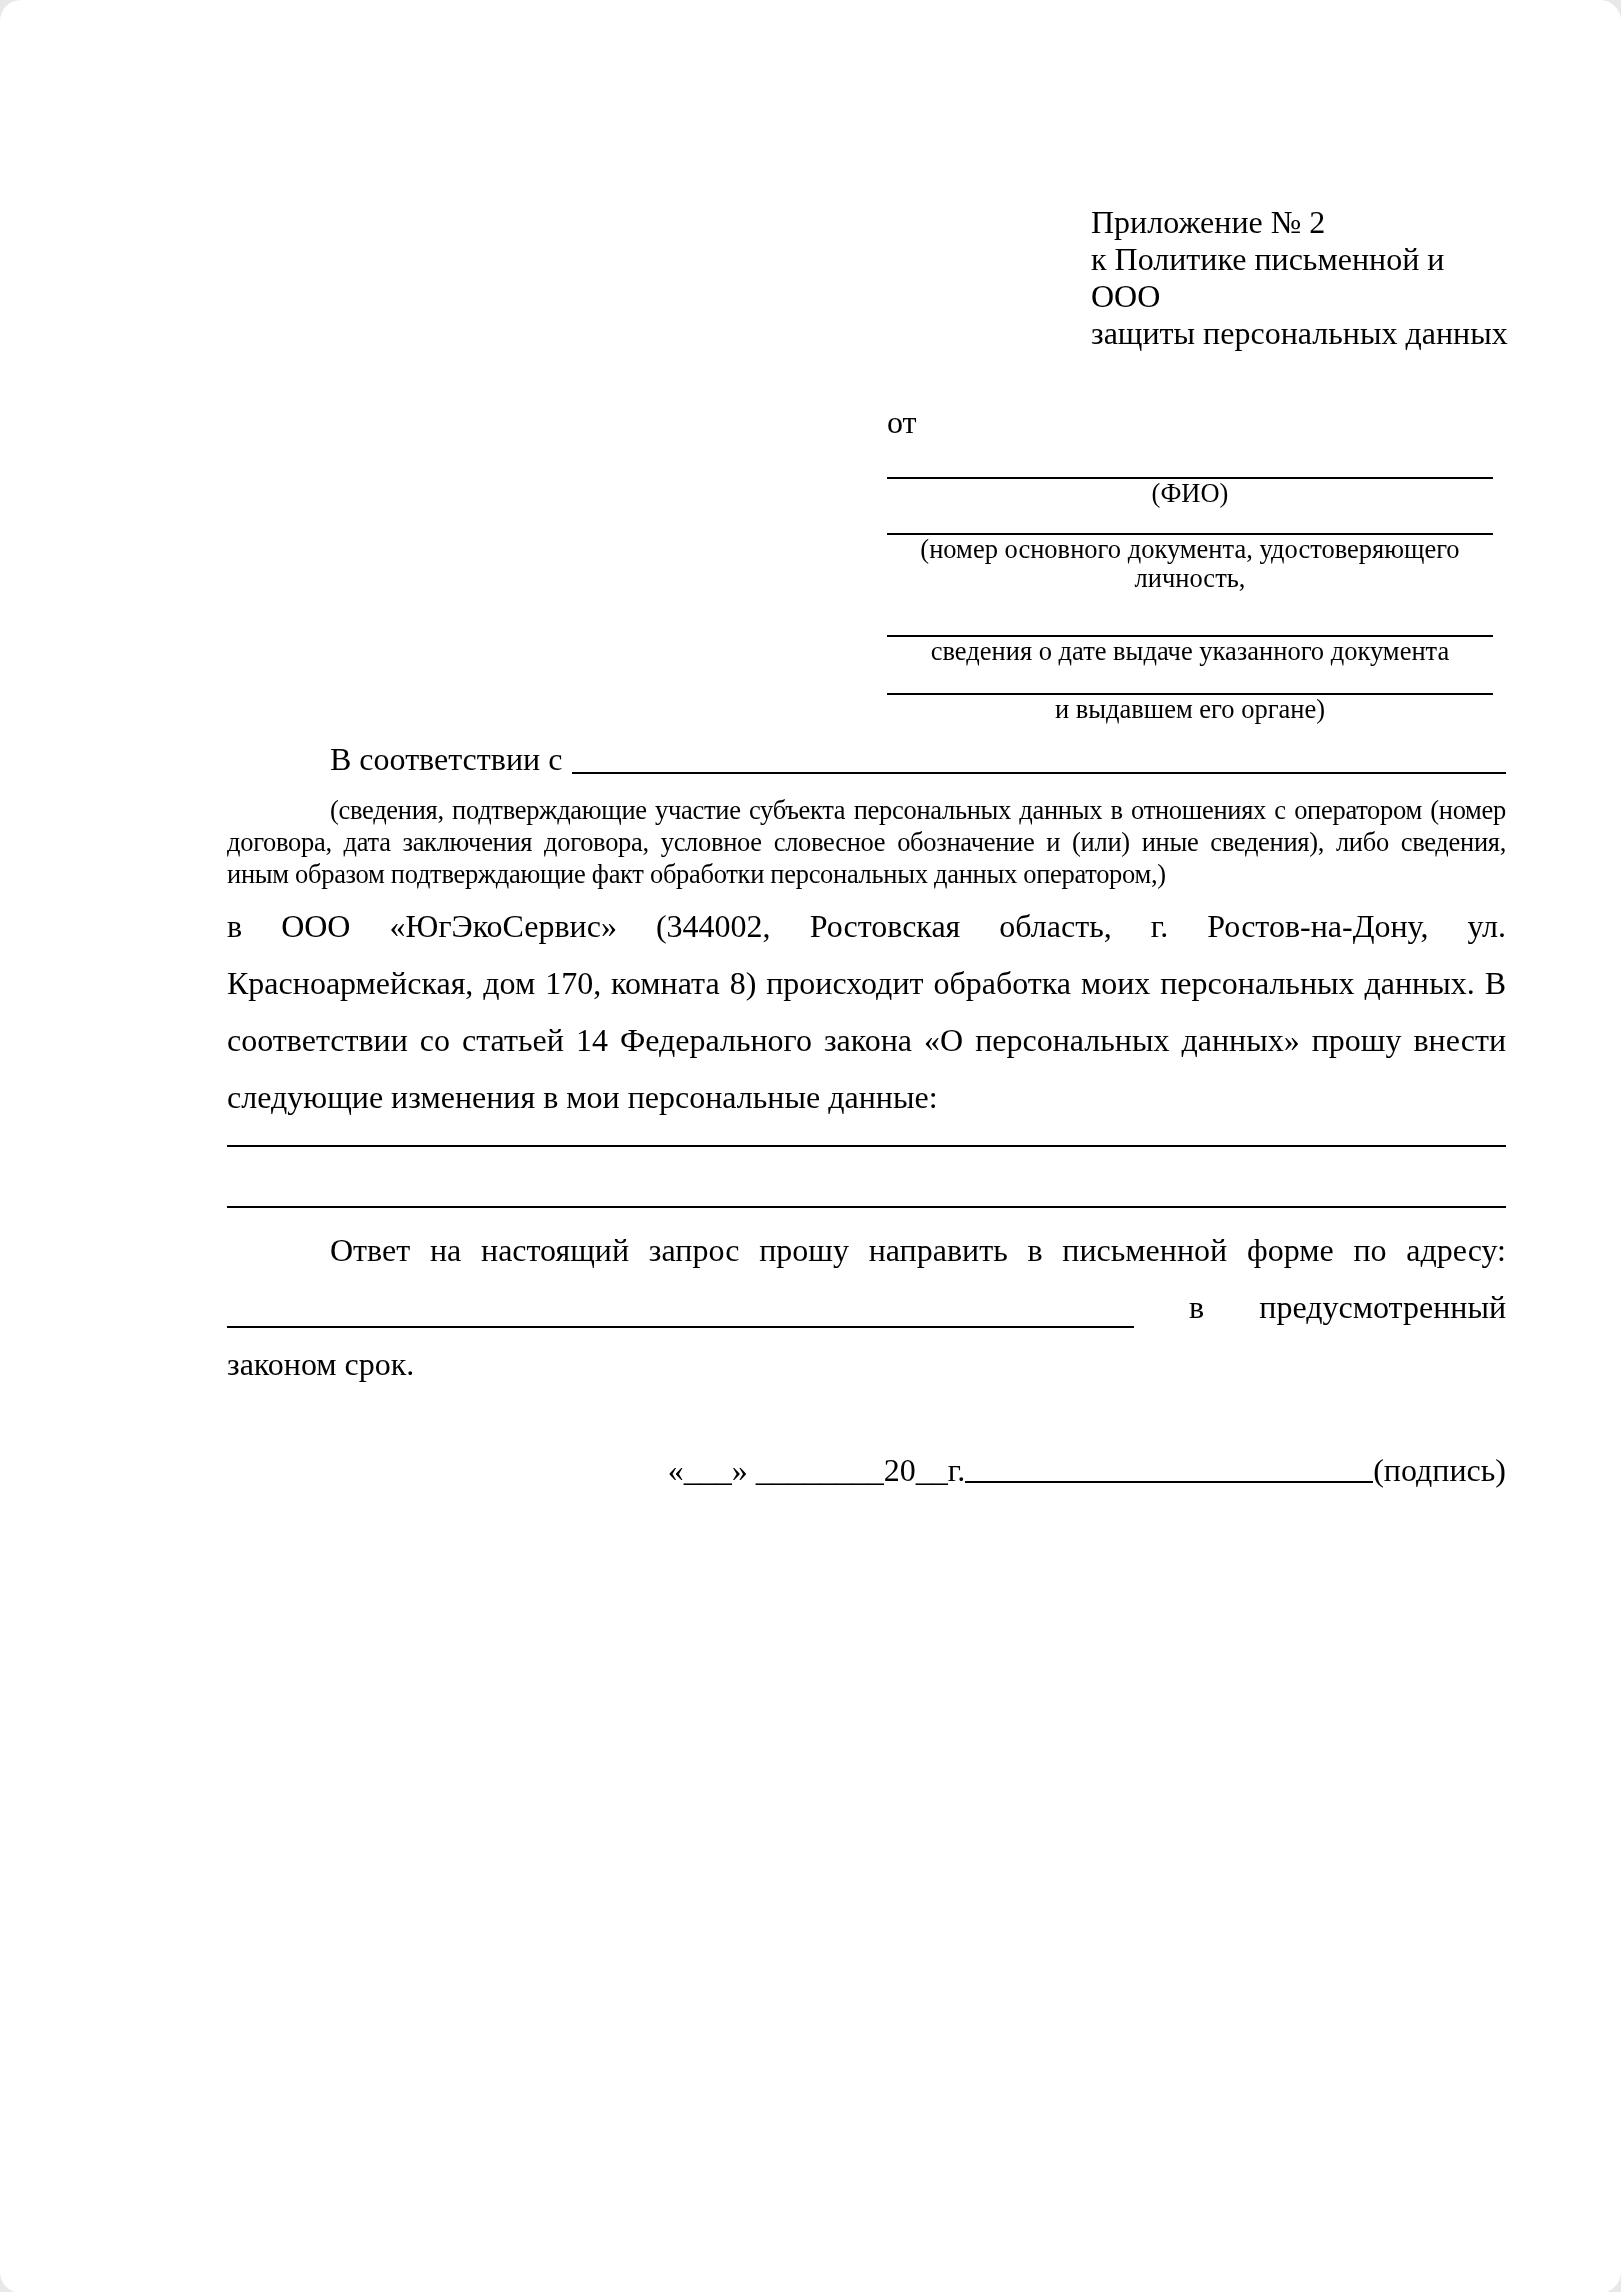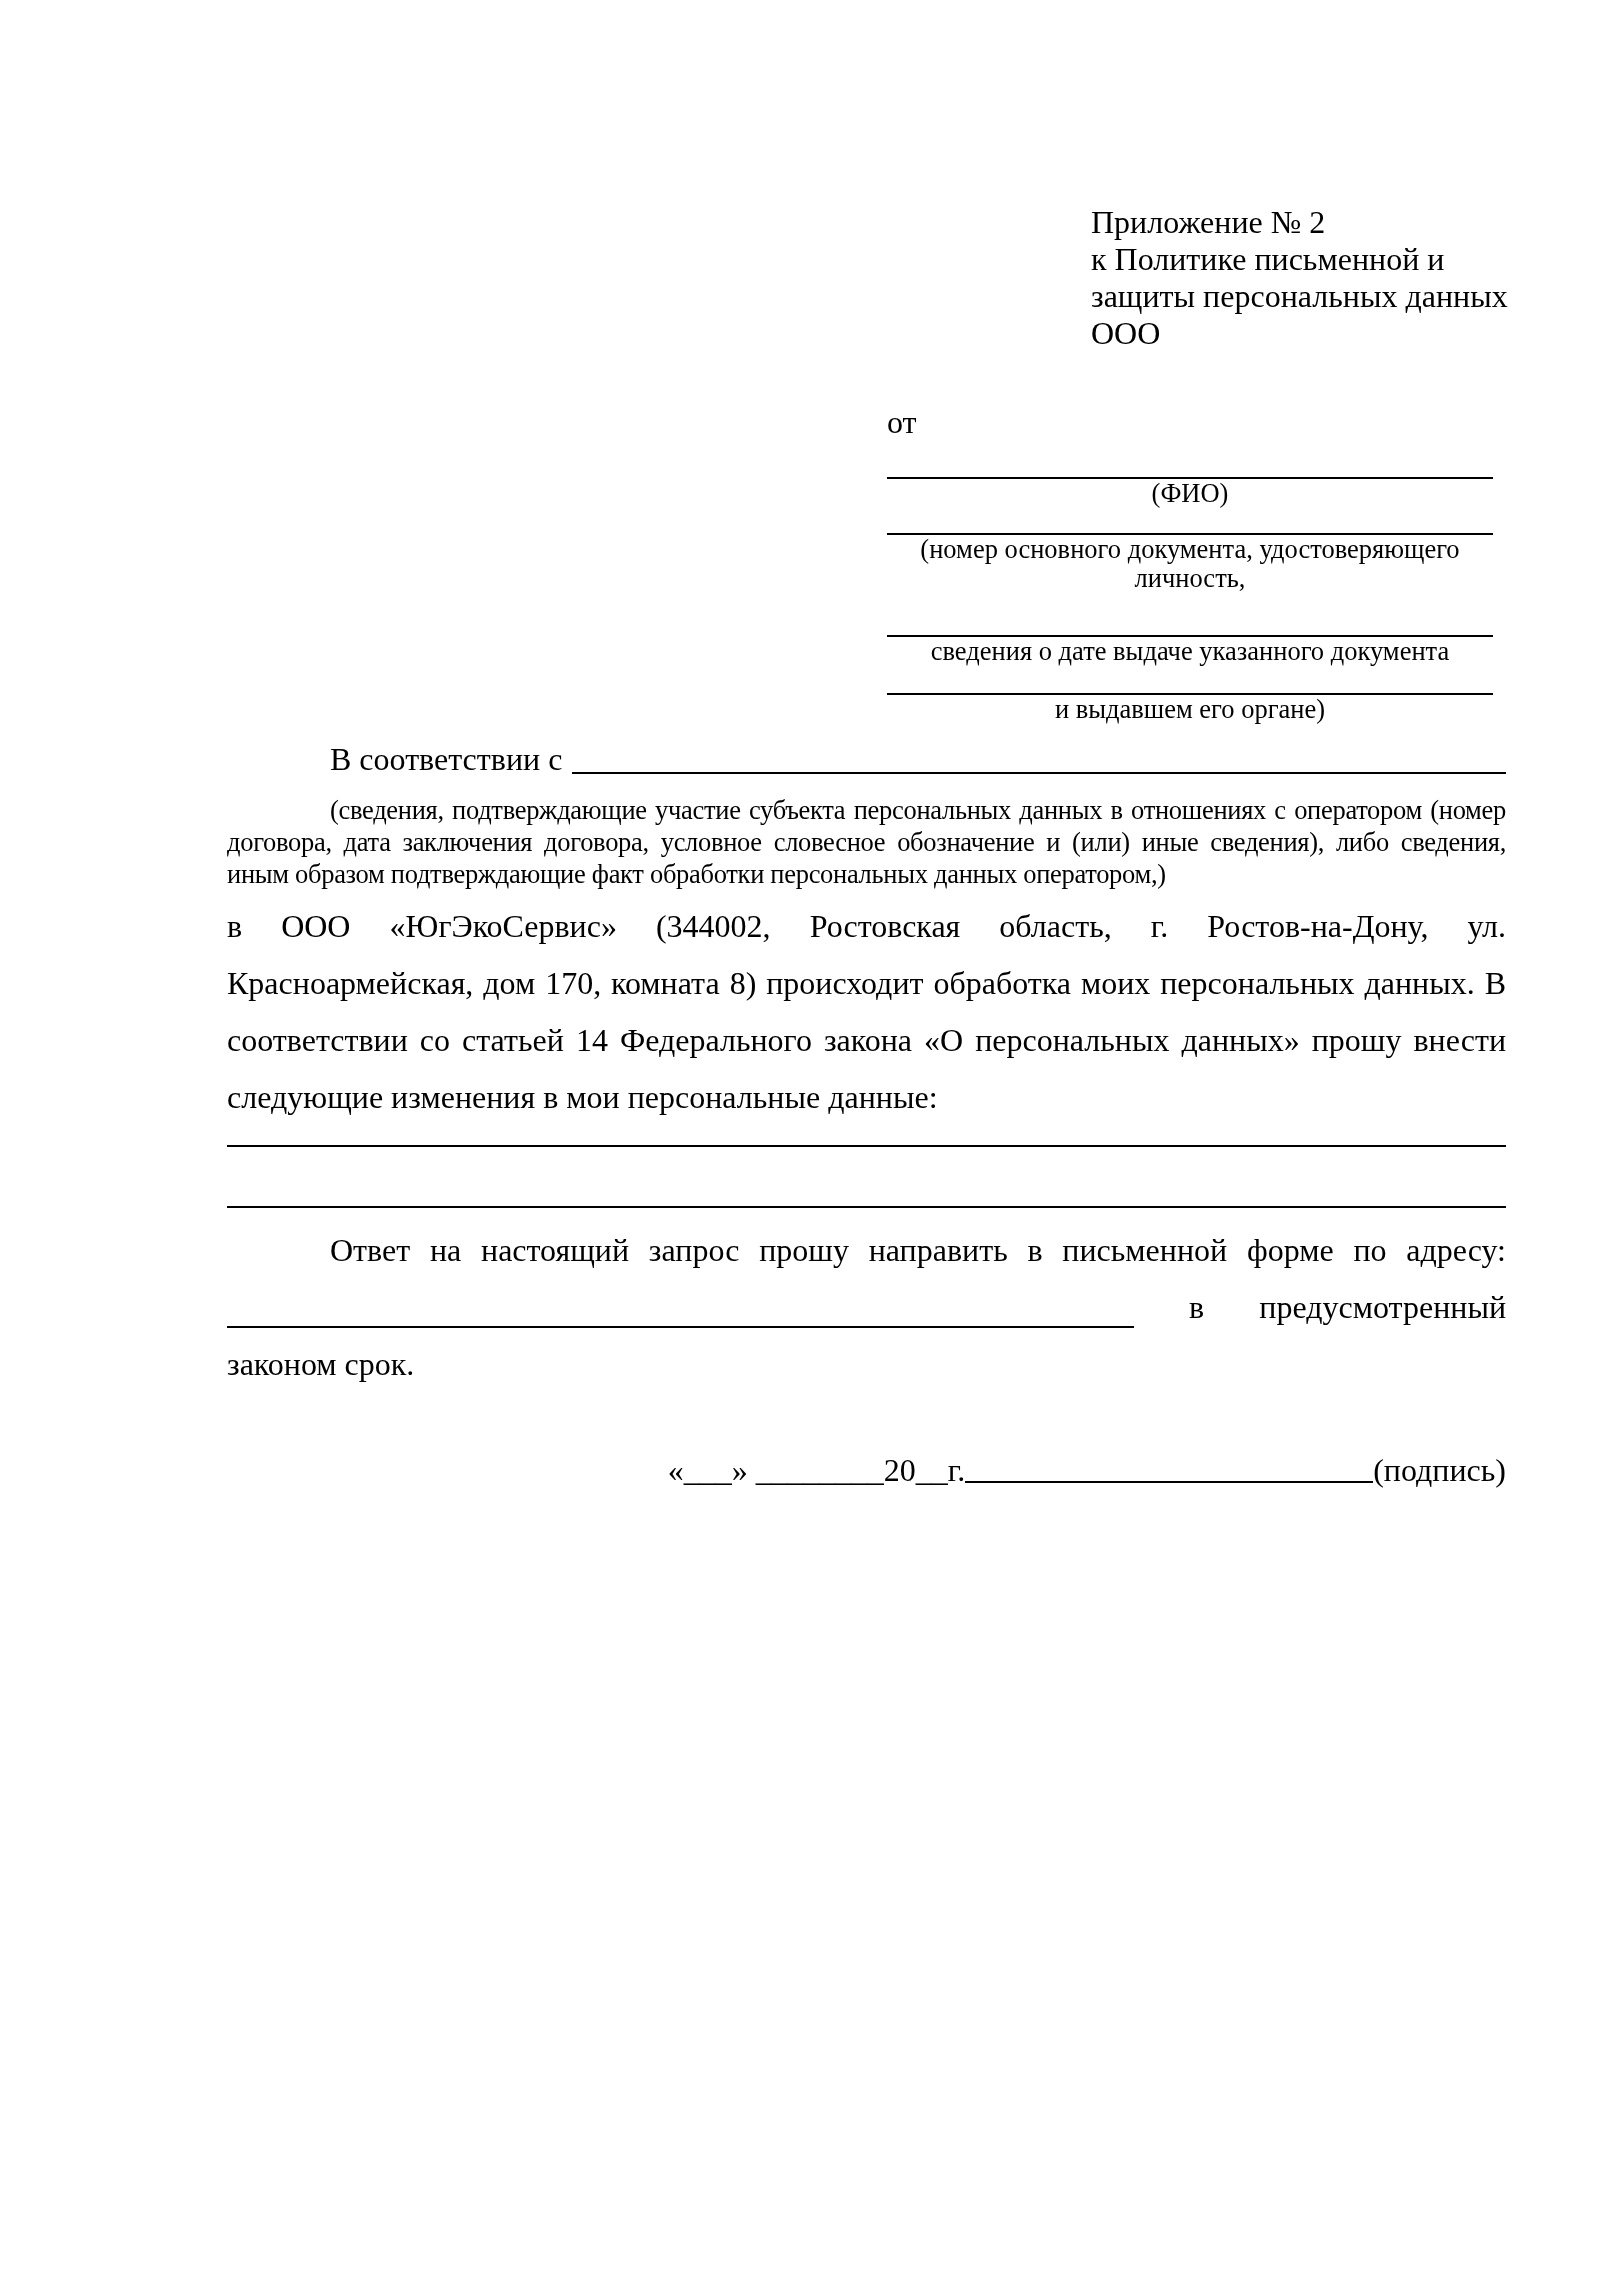--- a/index.html
+++ b/index.html
@@ -9,20 +9,21 @@
     position: relative;
     width: 1621px;
     height: 2293px;
     margin: 0 auto;
     background: #ffffff;
     color: #000000;
     font-family: "Liberation Serif", "DejaVu Serif", serif;
     font-size: 32px;
     line-height: 1.2;
     overflow: hidden;
+    border-radius: 21px;
   }
   .content { padding: 0 115px 0 227px; }
 
   
   .doc-header {
     margin-top: 204px;
     margin-left: 864px;
     width: 416px;
   }
   .doc-header div { line-height: 37px; white-space: nowrap; }
@@ -139,22 +140,22 @@
 </style>
 </head>
 <body>
 
 <div class="page">
   <div class="content">
 
     <div class="doc-header">
       <div>Приложение № 2</div>
       <div>к Политике письменной и</div>
+      <div>ООО</div>
       <div>защиты персональных данных</div>
-      <div>ООО</div>
     </div>
 
 
     <div class="addressee">
       <div class="from">от</div>
 
       <div class="blank-line fld1"></div>
       <div class="fld-caption">(ФИО)</div>
 
       <div class="blank-line fld2"></div>

